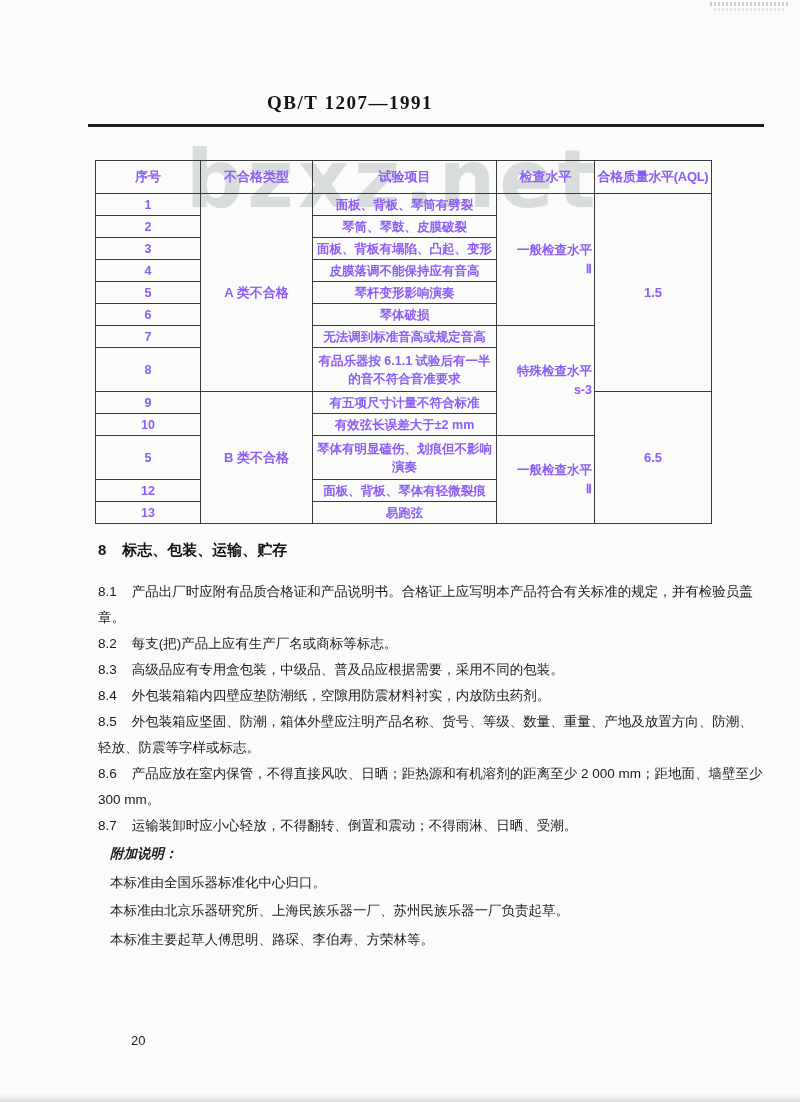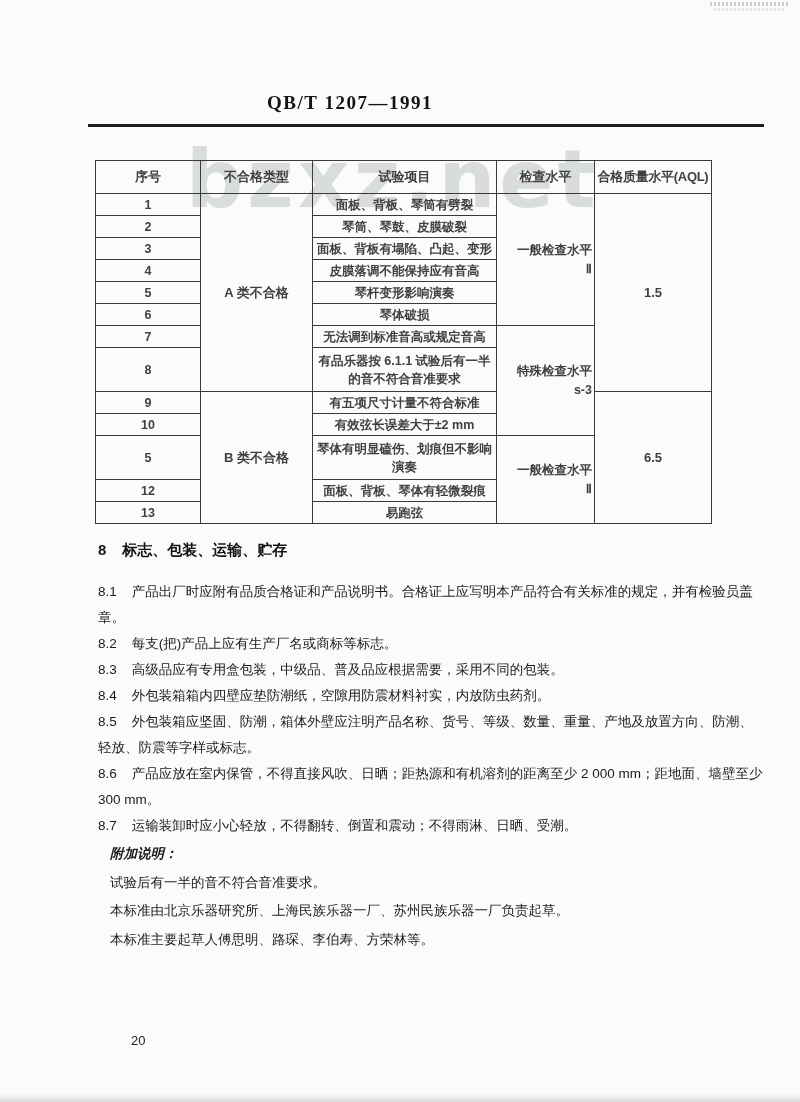--- a/index.html
+++ b/index.html
@@ -38,21 +38,21 @@
   }
   .watermark {
     position:absolute; top:130px; left:186px; z-index:0;
     font-family:"DejaVu Sans", sans-serif; font-weight:bold;
     font-size:80px; line-height:100px; letter-spacing:4px;
     color:#bfc4c7; opacity:.55; user-select:none;
   }
   table.t3 {
     position:absolute; top:160px; left:95px; width:616px; z-index:1;
     border-collapse:collapse; table-layout:fixed; background:transparent;
-    font-size:12.5px; color:#404040;
+    font-size:12.5px; color:#8b5cf6;
   }
   table.t3 th, table.t3 td {
     border:1px solid #3a3a3a; padding:0 2px; text-align:center;
     vertical-align:middle; font-weight:600; background:transparent;
   }
   table.t3 thead th { height:32px; font-size:13px; }
   th.th-aql { font-size:11.5px; letter-spacing:-.3px; white-space:nowrap; }
   col.c1 { width:105px; } col.c2 { width:112px; } col.c3 { width:184px; }
   col.c4 { width:98px; }  col.c5 { width:117px; }
   tr.single { height:22px; } tr.dbl { height:44px; }
@@ -196,21 +196,21 @@
     <p class="clause">
       <span class="cnum">8.6</span><span>产品应放在室内保管，不得直接风吹、日晒；距热源和有机溶剂的距离至少 2 000 mm；距地面、墙壁至少 300 mm。</span>
     </p>
     <p class="clause">
       <span class="cnum">8.7</span><span>运输装卸时应小心轻放，不得翻转、倒置和震动；不得雨淋、日晒、受潮。</span>
     </p>
   </div>
 
   <div class="notes">
     <p class="notes-head">附加说明：</p>
-    <p>试验后有一半的音不符合音准要求。</p>
+    <p>本标准由全国乐器标准化中心归口。</p>
     <p>本标准由北京乐器研究所、上海民族乐器一厂、苏州民族乐器一厂负责起草。</p>
     <p>本标准主要起草人傅思明、路琛、李伯寿、方荣林等。</p>
   </div>
 
   <div class="page-number">20</div>
 
   <div class="bottom-edge"></div>
 </div>
 
 </body></html>

